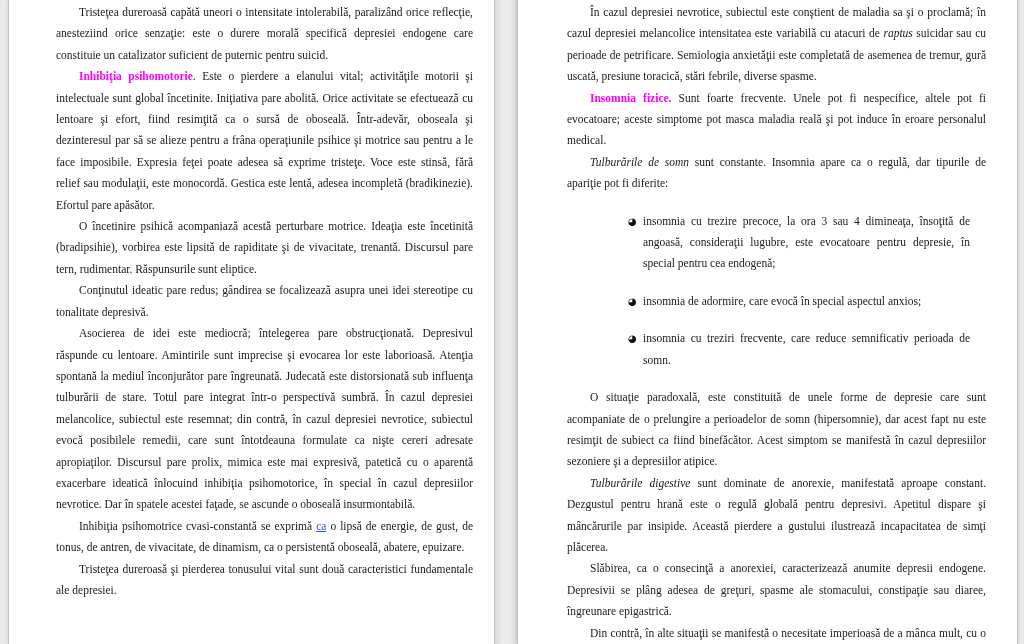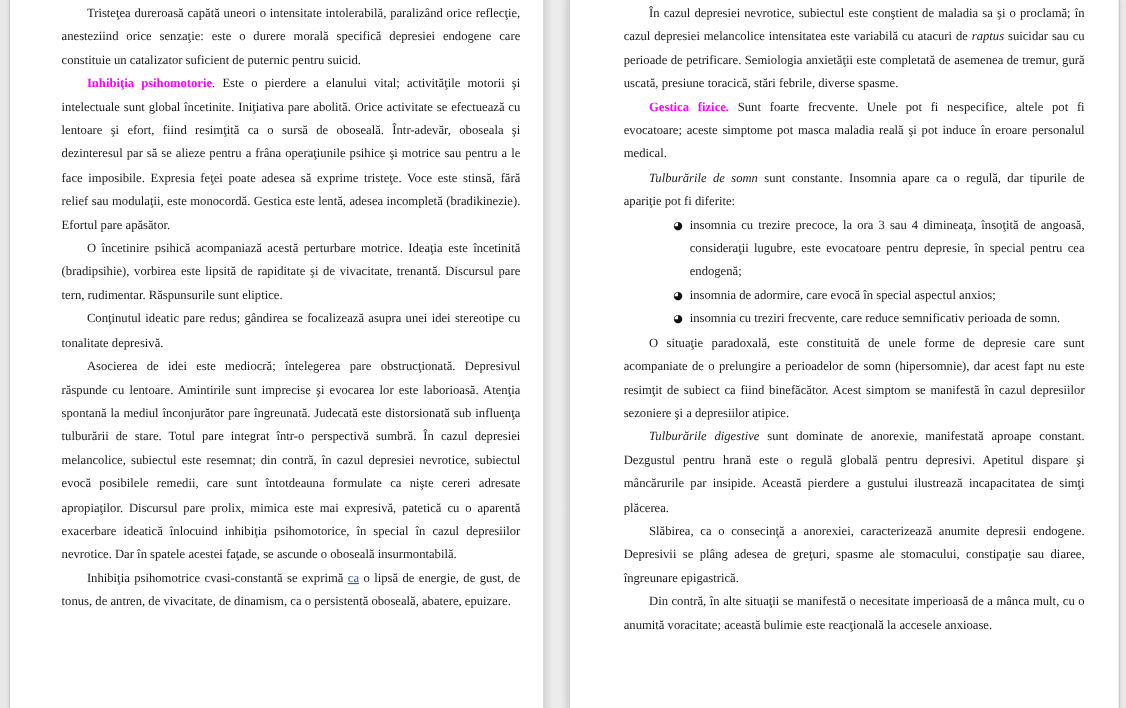--- a/index.html
+++ b/index.html
@@ -35,21 +35,21 @@
     text-align:justify;
   }
   .page-left .page-text{left:47px;right:21px;}
   .page-right .page-text{left:49px;right:31px;}
   p.para{margin:0;text-indent:23px;}
   .run-magenta{color:var(--heading-color);font-weight:bold;}
   .run-iu{font-style:italic;}
   .run-italic{font-style:italic;margin-top:14px;}
   .run-link{color:var(--link-color);text-decoration:underline;}
   .bullet-item{
-    margin:0;padding-left:60px;text-indent:-15px;text-align:justify;
+    margin:16px;padding-left:60px;text-indent:-15px;text-align:justify;
   }
   .bullet-glyph{
     display:inline-block;width:15px;text-indent:0;
     font-family:"DejaVu Sans",sans-serif;font-size:10px;color:#111;
   }
   .pages-gap{
     position:absolute;top:0;bottom:0;left:495px;width:22px;
     background:linear-gradient(90deg,#d8d8d8 0%,#ececec 35%,#ececec 65%,#d8d8d8 100%);
   }
 </style>
@@ -58,27 +58,28 @@
 
 <div class="doc-canvas">
   <div class="page page-left">
     <div class="page-text">
         <p class="para"><span>Tristeţea dureroasă capătă uneori o intensitate intolerabilă, paralizând orice reflecţie, anesteziind orice senzaţie: este o durere morală specifică depresiei endogene care constituie un catalizator suficient de puternic pentru suicid.</span></p>
         <p class="para"><span class="run-magenta">Inhibiţia psihomotorie</span><span>. Este o pierdere a elanului vital; activităţile motorii şi intelectuale sunt global încetinite. Iniţiativa pare abolită. Orice activitate se efectuează cu lentoare şi efort, fiind resimţită ca o sursă de oboseală. Într-adevăr, oboseala şi dezinteresul par să se alieze pentru a frâna operaţiunile psihice şi motrice sau pentru a le face imposibile. Expresia feţei poate adesea să exprime tristeţe. Voce este stinsă, fără relief sau modulaţii, este monocordă. Gestica este lentă, adesea incompletă (bradikinezie). Efortul pare apăsător.</span></p>
         <p class="para"><span>O încetinire psihică acompaniază acestă perturbare motrice. Ideaţia este încetinită (bradipsihie), vorbirea este lipsită de rapiditate şi de vivacitate, trenantă. Discursul pare tern, rudimentar. Răspunsurile sunt eliptice.</span></p>
         <p class="para"><span>Conţinutul ideatic pare redus; gândirea se focalizează asupra unei idei stereotipe cu tonalitate depresivă.</span></p>
         <p class="para"><span>Asocierea de idei este mediocră; întelegerea pare obstrucţionată. Depresivul răspunde cu lentoare. Amintirile sunt imprecise şi evocarea lor este laborioasă. Atenţia spontană la mediul înconjurător pare îngreunată. Judecată este distorsionată sub influenţa tulburării de stare. Totul pare integrat într-o perspectivă sumbră. În cazul depresiei melancolice, subiectul este resemnat; din contră, în cazul depresiei nevrotice, subiectul evocă posibilele remedii, care sunt întotdeauna formulate ca nişte cereri adresate apropiaţilor. Discursul pare prolix, mimica este mai expresivă, patetică cu o aparentă exacerbare ideatică înlocuind inhibiţia psihomotorice, în special în cazul depresiilor nevrotice. Dar în spatele acestei faţade, se ascunde o oboseală insurmontabilă.</span></p>
         <p class="para"><span>Inhibiţia psihomotrice cvasi-constantă se exprimă </span><span class="run-link">ca</span><span> o lipsă de energie, de gust, de tonus, de antren, de vivacitate, de dinamism, ca o persistentă oboseală, abatere, epuizare.</span></p>
+        <p class="para"><span>Tristeţea dureroasă şi pierderea tonusului vital sunt două caracteristici fundamentale ale depresiei.</span></p>
       </div>
   </div>
   <div class="pages-gap"></div>
   <div class="page page-right">
     <div class="page-text">
         <p class="para"><span>În cazul depresiei nevrotice, subiectul este conştient de maladia sa şi o proclamă; în cazul depresiei melancolice intensitatea este variabilă cu atacuri de </span><span class="run-italic">raptus</span><span> suicidar sau cu perioade de petrificare. Semiologia anxietăţii este completată de asemenea de tremur, gură uscată, presiune toracică, stări febrile, diverse spasme.</span></p>
-        <p class="para"><span class="run-magenta">Gestica fizice.</span><span> Sunt foarte frecvente. Unele pot fi nespecifice, altele pot fi evocatoare; aceste simptome pot masca maladia reală şi pot induce în eroare personalul medical.</span></p>
+        <p class="para"><span class="run-magenta">Insomnia fizice.</span><span> Sunt foarte frecvente. Unele pot fi nespecifice, altele pot fi evocatoare; aceste simptome pot masca maladia reală şi pot induce în eroare personalul medical.</span></p>
         <p class="para"><span class="run-iu">Tulburările de somn </span><span>sunt constante. Insomnia apare ca o regulă, dar tipurile de apariţie pot fi diferite:</span></p>
         <div class="bullet-item"><span class="bullet-glyph">◕</span><span>insomnia cu trezire precoce, la ora 3 sau 4 dimineaţa, însoţită de angoasă, consideraţii lugubre, este evocatoare pentru depresie, în special pentru cea endogenă;</span></div>
         <div class="bullet-item"><span class="bullet-glyph">◕</span><span>insomnia de adormire, care evocă în special aspectul anxios;</span></div>
         <div class="bullet-item"><span class="bullet-glyph">◕</span><span>insomnia cu treziri frecvente, care reduce semnificativ perioada de somn.</span></div>
         <p class="para"><span>O situaţie paradoxală, este constituită de unele forme de depresie care sunt acompaniate de o prelungire a perioadelor de somn (hipersomnie), dar acest fapt nu este resimţit de subiect ca fiind binefăcător. Acest simptom se manifestă în cazul depresiilor sezoniere şi a depresiilor atipice.</span></p>
         <p class="para"><span class="run-iu">Tulburările digestive</span><span> sunt dominate de anorexie, manifestată aproape constant. Dezgustul pentru hrană este o regulă globală pentru depresivi. Apetitul dispare şi mâncărurile par insipide. Această pierdere a gustului ilustrează incapacitatea de simţi plăcerea.</span></p>
         <p class="para"><span>Slăbirea, ca o consecinţă a anorexiei, caracterizează anumite depresii endogene. Depresivii se plâng adesea de greţuri, spasme ale stomacului, constipaţie sau diaree, îngreunare epigastrică.</span></p>
         <p class="para"><span>Din contră, în alte situaţii se manifestă o necesitate imperioasă de a mânca mult, cu o anumită voracitate; această bulimie este reacţională la accesele anxioase.</span></p>
       </div>
   </div>

